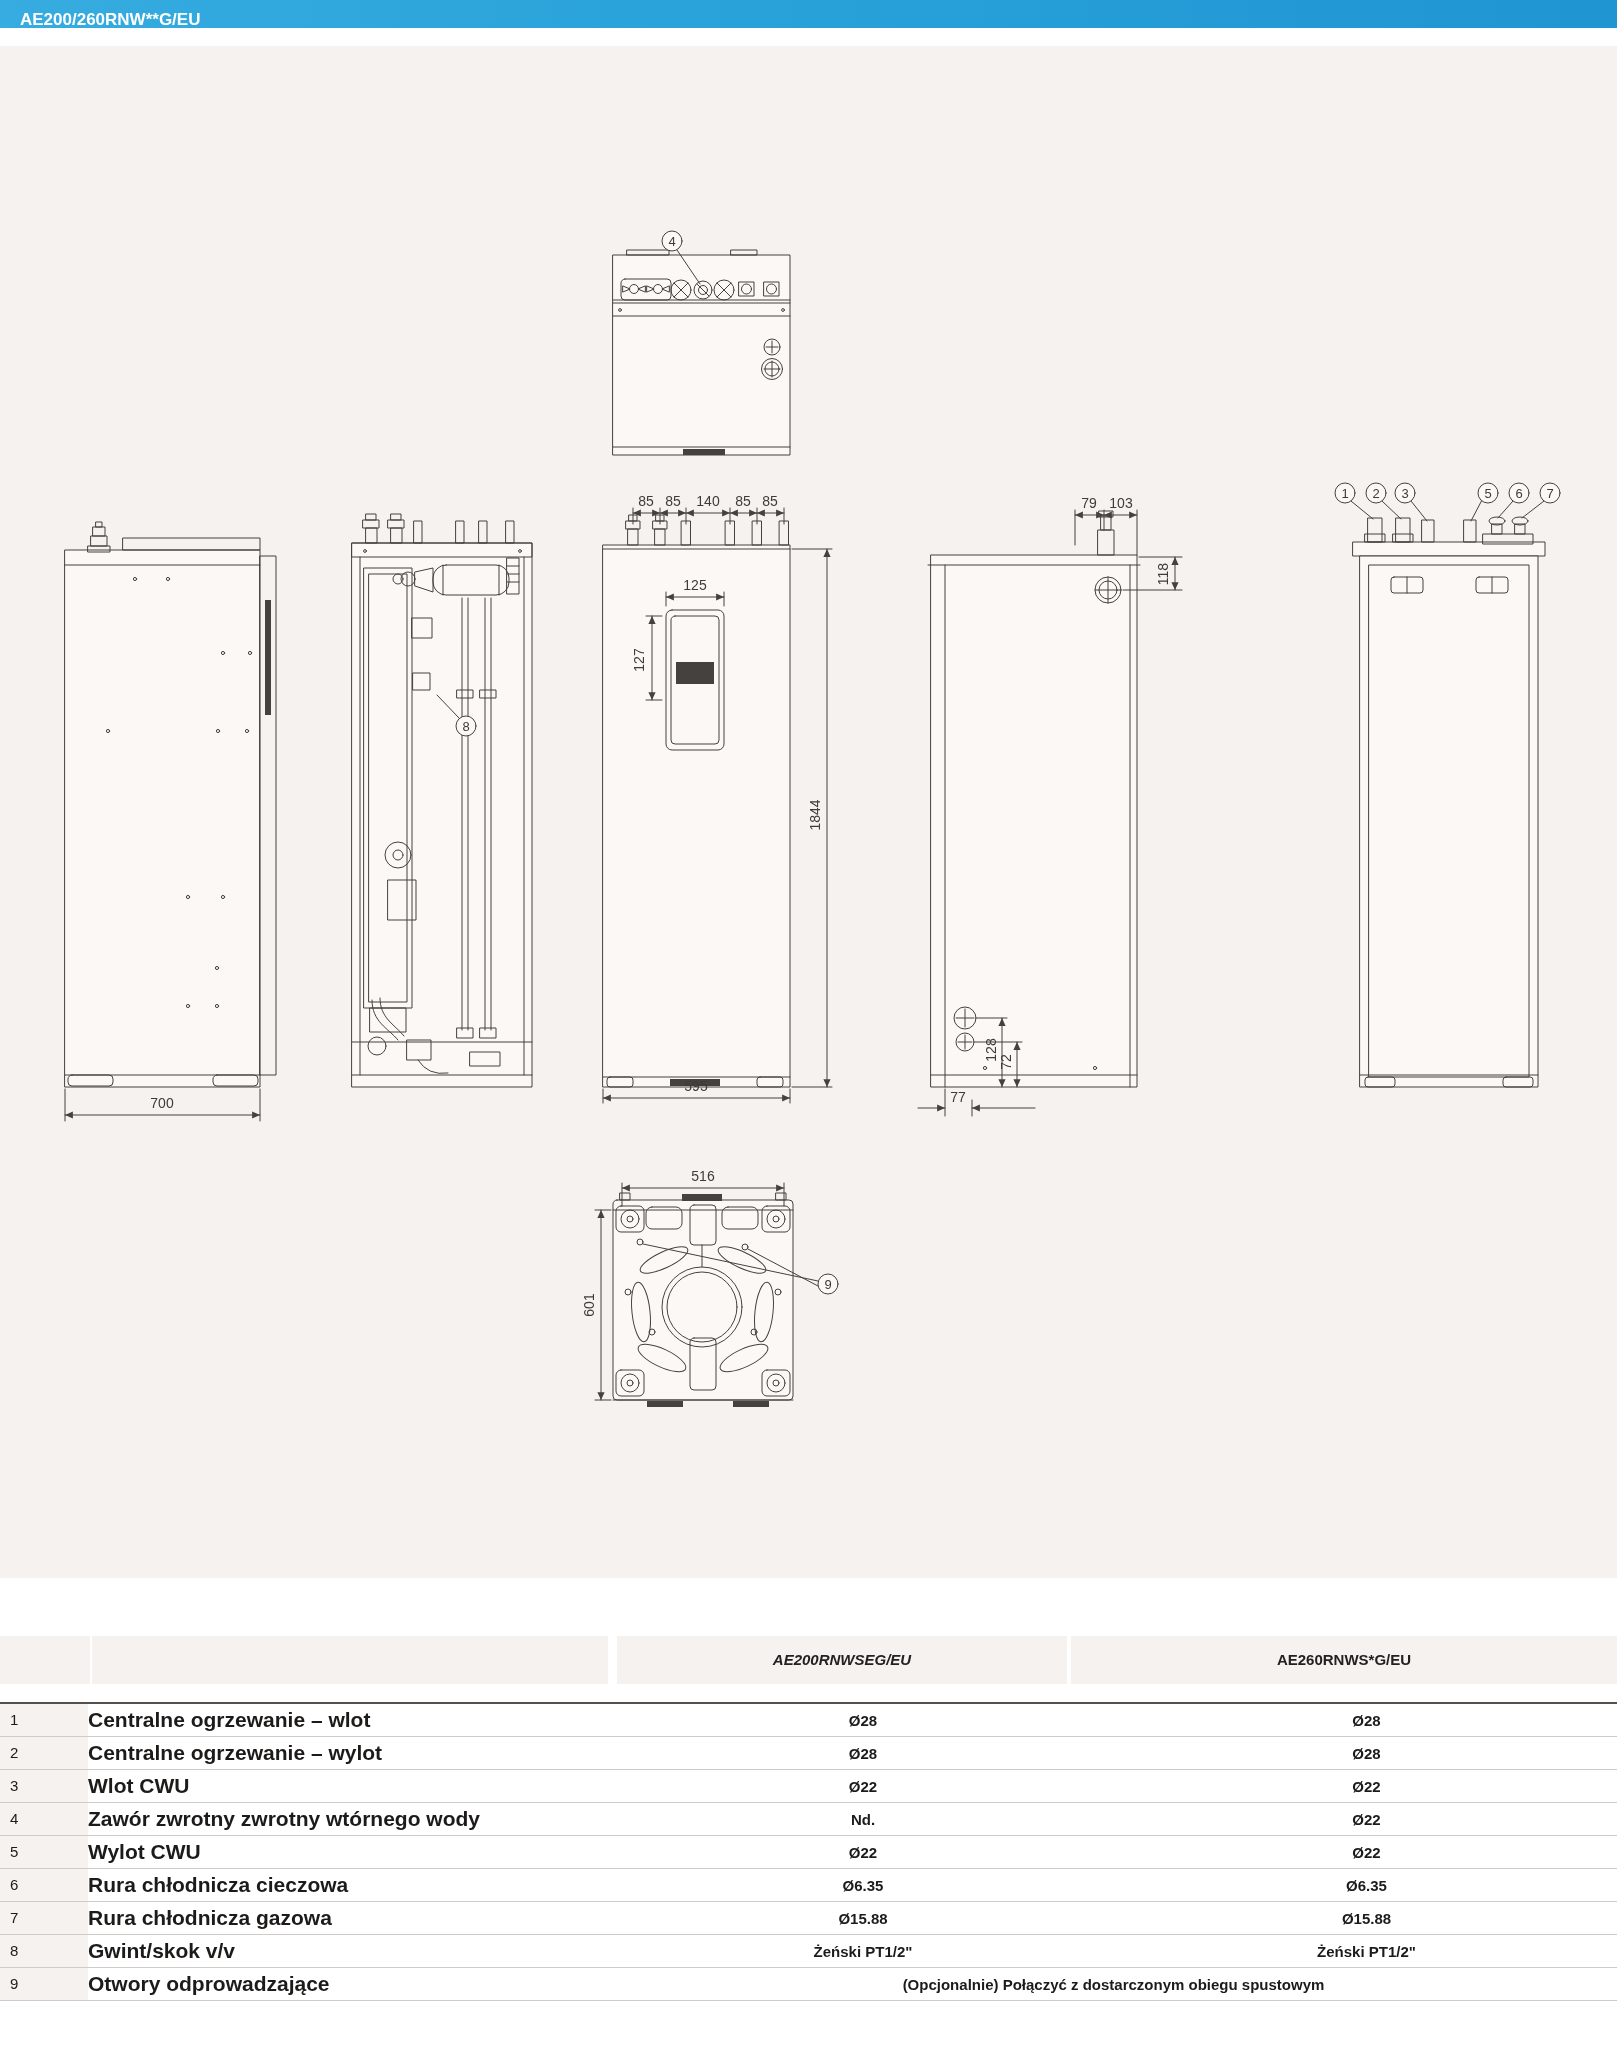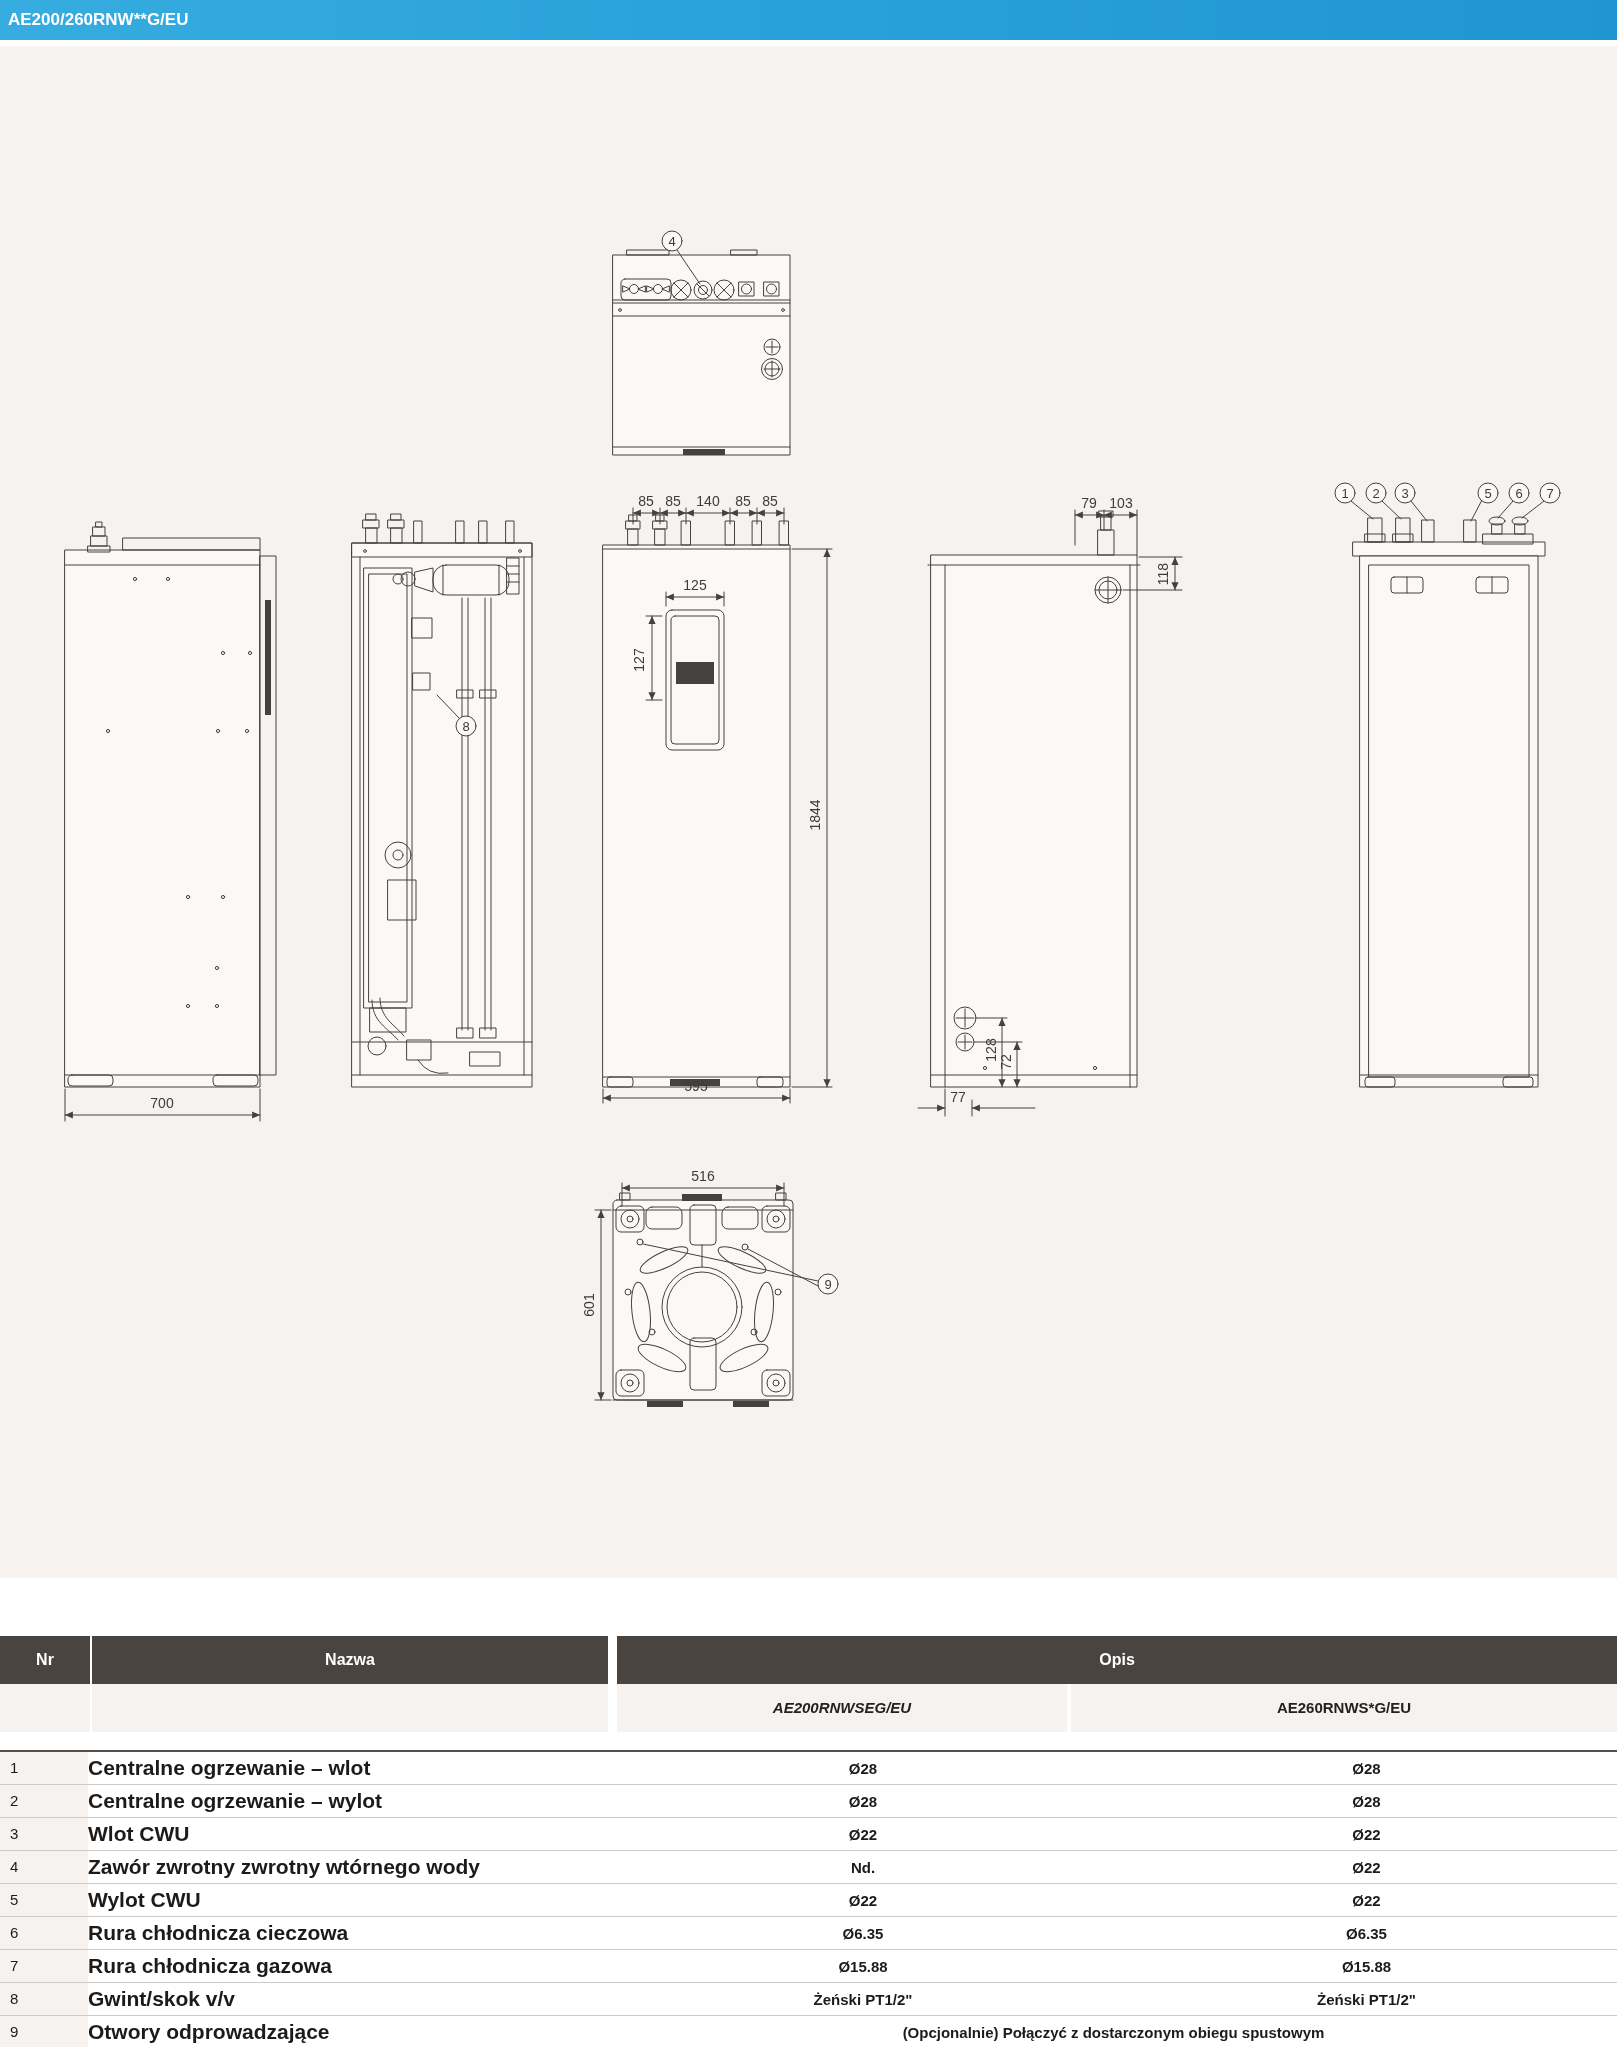--- a/index.html
+++ b/index.html
@@ -1,19 +1,19 @@
 <!DOCTYPE html>
 <html><head>
 <meta charset="utf-8">
 <style>
   html,body{margin:0;padding:0;background:#ffffff;}
   body{width:1617px;height:2047px;position:relative;font-family:"Liberation Sans",sans-serif;overflow:hidden;}
-  .hdr{position:absolute;left:0;top:0;width:1617px;height:40px;
+  .hdr{position:absolute;left:0;top:0;width:1617px;height:28px;
        background:linear-gradient(90deg,#36ace0 0%,#2aa3da 40%,#1f95d2 100%);
-       color:#ffffff;font-size:17px;font-weight:700;line-height:40px;padding-left:8px;box-sizing:border-box;}
+       color:#ffffff;font-size:17px;font-weight:700;line-height:40px;padding-left:20px;box-sizing:border-box;}
   .canvas{position:absolute;left:0;top:46px;width:1617px;height:1532px;background:#f6f2ef;}
   svg{position:absolute;left:0;top:46px;}
   .ln rect,.ln line,.ln circle,.ln ellipse,.ln path,.ln polyline,.ln polygon{fill:none;stroke:#45413e;stroke-width:1;stroke-linejoin:round;stroke-linecap:round;}
   .fdark{fill:#45413e !important;stroke:none !important;}
   .ffill{fill:#fbf8f6 !important;}
   text.dim{fill:#3e3b38;font-family:"Liberation Sans",sans-serif;font-size:14px;text-anchor:middle;stroke:none;}
   text.co{fill:#3e3b38;font-family:"Liberation Sans",sans-serif;font-size:13px;text-anchor:middle;stroke:none;}
   .dot{fill:#45413e;stroke:none;}
   
   .tbl{position:absolute;left:0;top:1636px;width:1617px;}
@@ -407,25 +407,20 @@
     <g>
       <line x1="818" y1="1281" x2="643" y2="1244"></line>
       <line x1="818" y1="1286" x2="748" y2="1249"></line>
       <circle cx="828" cy="1284" r="10" class="ffill"></circle>
       <text x="828" y="1289" class="co">9</text>
     </g>
   </g>
 </svg>
 
 <div class="tbl">
-  <div class="trow thead">
-    <div class="cell th-nr">Nr</div>
-    <div class="cell th-nazwa">Nazwa</div>
-    <div class="cell th-opis">Opis</div>
-  </div>
   <div class="trow subhead">
     <div class="cell sh-1"></div>
     <div class="cell sh-2"></div>
     <div class="cell sh-3">AE200RNWSEG/EU</div>
     <div class="cell sh-4">AE260RNWS*G/EU</div>
   </div>
   <div class="gap"></div>
   <div class="body">
     <div class="drow">
       <div class="c-nr">1</div>

